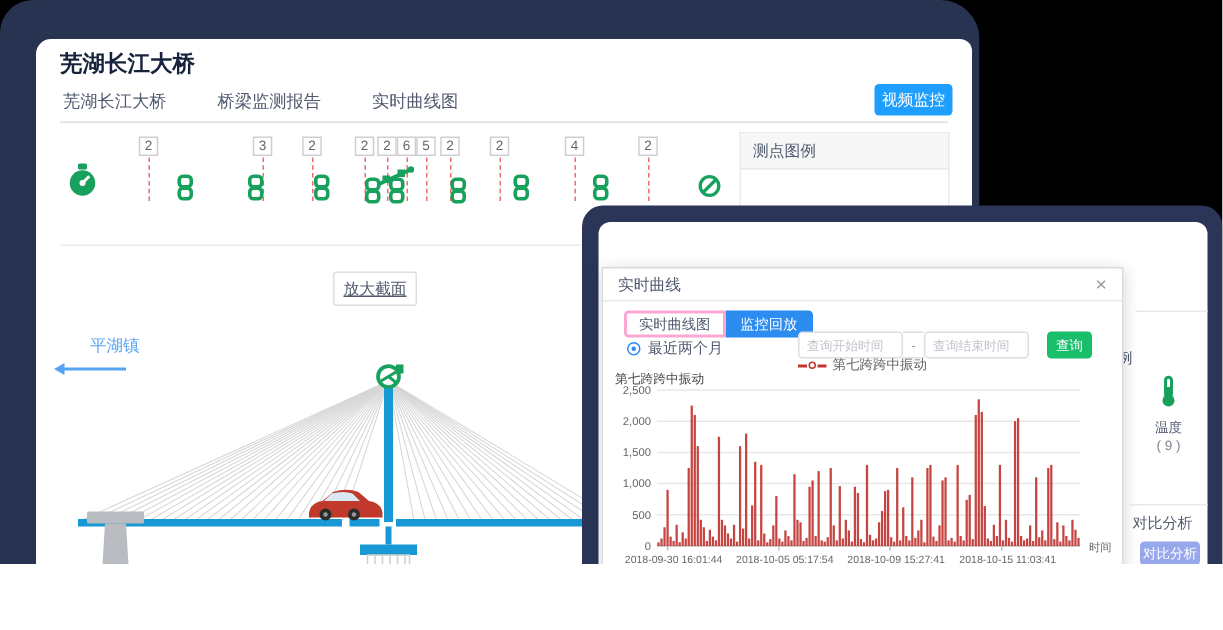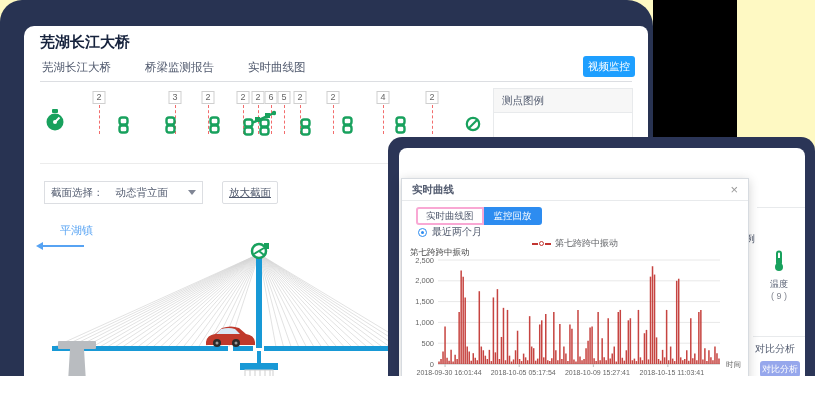--- a/index.html
+++ b/index.html
@@ -1,17 +1,17 @@
 <!DOCTYPE html>
 <html><head>
 <meta charset="utf-8">
 <style>
   html,body{margin:0;padding:0;background:#fff;}
   *{box-sizing:border-box;}
-  #stage{position:relative;width:815px;height:376px;overflow:hidden;background:#fef9c3;
+  #stage{position:relative;width:815px;height:376px;overflow:hidden;background:#000000;
          font-family:"Liberation Sans","DejaVu Sans",sans-serif;}
   .abs{position:absolute;}
 
   
   #navy-bg{left:0;top:0;width:653px;height:420px;background:#283352;border-radius:22px 26px 0 0;}
   #black-region{left:653px;top:0;width:84px;height:140px;background:#000;}
 
   
   #main-window{left:24px;top:26px;width:624px;height:394px;background:#fff;border-radius:10px 8px 0 0;}
   #window-title{left:16px;top:7px;font-size:15px;font-weight:600;color:#17233d;}
@@ -64,21 +64,21 @@
   #sb-compare-title{left:755px;top:342px;font-size:10px;color:#515a6e;white-space:nowrap;}
   #compare-btn{left:760px;top:361px;width:40px;height:16px;background:#96a7ec;color:#fff;font-size:9px;border-radius:3px;
                display:flex;align-items:center;justify-content:center;}
   #sb-list-title{left:751px;top:388px;font-size:10px;color:#515a6e;white-space:nowrap;}
 
   
   #dialog{left:401px;top:178px;width:348px;height:220px;background:#fff;border:1px solid #d7dbe0;
           box-shadow:0 2px 10px rgba(0,0,0,.18);}
   #dialog-header{height:22px;border-bottom:1px solid #e8eaec;display:flex;align-items:center;justify-content:space-between;
                  padding:0 10px;}
-  #dialog-title{font-size:10.5px;color:#515a6e;font-weight:bold;}
+  #dialog-title{font-size:10.5px;color:#515a6e;}
   #dialog-close{font-size:13px;color:#999;line-height:1;cursor:pointer;}
   #dialog-tabs{position:absolute;left:14px;top:28px;display:flex;}
   .dtab{height:18px;display:flex;align-items:center;padding:0 8px;font-size:9.5px;border:2px solid #f9a8d4;color:#515a6e;background:#fff;}
   .dtab.first{border-radius:3px 0 0 3px;}
   .dtab.active{background:#2d8cf0;border-color:#2d8cf0;color:#fff;border-radius:0 3px 3px 0;}
   #radio-row{position:absolute;left:16px;top:46px;display:flex;align-items:center;}
   #radio-dot{width:9px;height:9px;border-radius:50%;border:1px solid #2d8cf0;position:relative;margin-right:5px;}
   #radio-dot::after{content:"";position:absolute;left:2px;top:2px;width:3px;height:3px;border-radius:50%;background:#2d8cf0;}
   #radio-label{font-size:10px;color:#515a6e;}
   #range-row{position:absolute;left:130px;top:42px;display:flex;align-items:center;}
@@ -201,27 +201,20 @@
             </svg></span>
           <span style="position: absolute; top: 40px; left: 112px;"><svg width="16" height="16" viewBox="0 0 16 16">
               <circle cx="8" cy="8" r="6.2" fill="none" stroke="#18a15d" stroke-width="2.2"></circle>
               <line x1="4" y1="12" x2="12" y2="4" stroke="#18a15d" stroke-width="2.2"></line>
             </svg></span>
         </div>
     </div>
 
     <div class="abs" id="section-divider"></div>
 
-    <div class="abs" id="select-group">
-      <span id="select-label">截面选择：</span>
-      <span id="section-select">
-        <span>动态背立面</span>
-        <span class="caret"></span>
-      </span>
-    </div>
     <div class="abs" id="zoom-section-btn">放大截面</div>
 
     <div class="abs" id="side-label">平湖镇</div>
     <div class="abs" id="side-arrow">
       <span class="head"></span>
         <span class="bar"></span>
     </div>
 
     <svg class="abs" id="bridge-svg" width="386" height="182" viewBox="0 0 386 182">
       <g id="cables">
@@ -334,20 +327,26 @@
       <span id="dialog-title">实时曲线</span>
       <span id="dialog-close">×</span>
     </div>
     <div id="dialog-tabs">
       <span class="dtab first">实时曲线图</span>
       <span class="dtab active">监控回放</span>
     </div>
     <div id="radio-row">
       <span id="radio-dot"></span>
       <span id="radio-label">最近两个月</span>
+    </div>
+    <div id="range-row">
+      <input class="q-input" placeholder="查询开始时间" style="">
+      <span id="range-sep">-</span>
+      <input class="q-input" placeholder="查询结束时间" style="">
+      <span id="query-btn">查询</span>
     </div>
     <div id="chart-legend">
       <span id="legend-marker">
         <span class="seg"></span>
           <span class="ring"></span>
           <span class="seg"></span>
       </span>
       <span id="legend-label">第七跨跨中振动</span>
     </div>
     <div id="chart-wrap">

